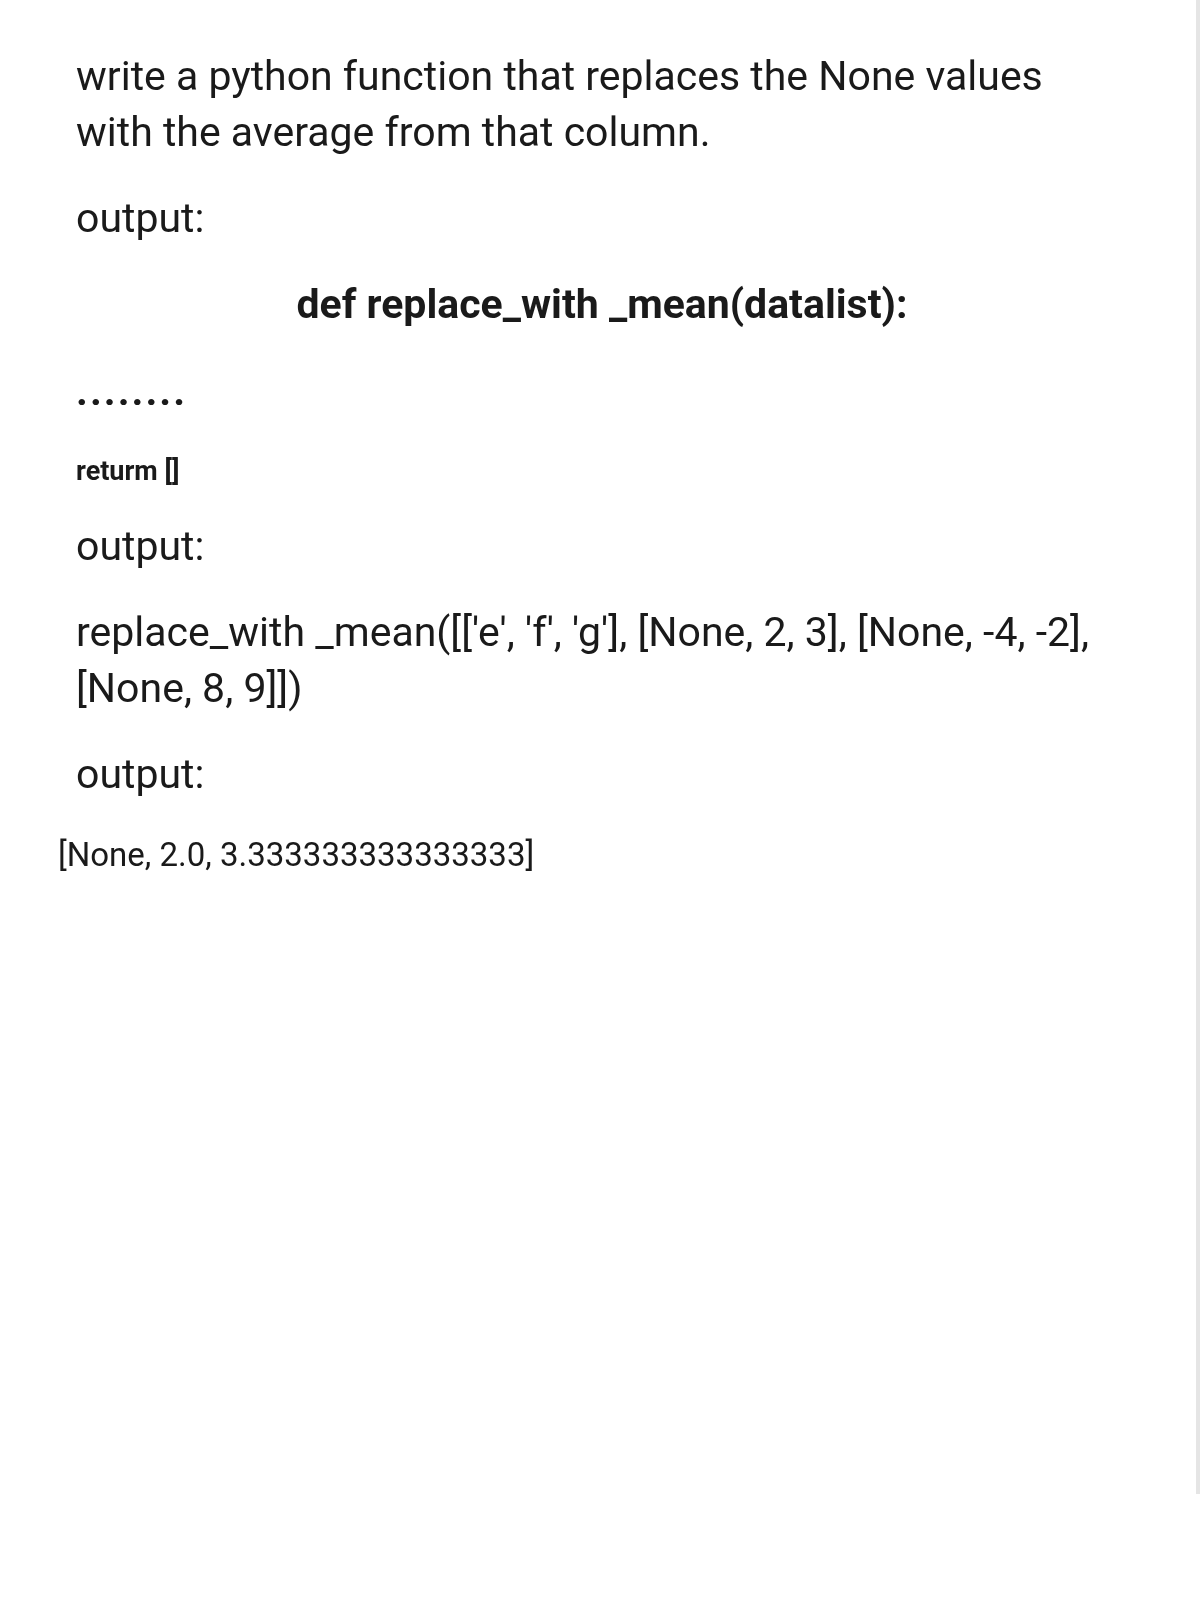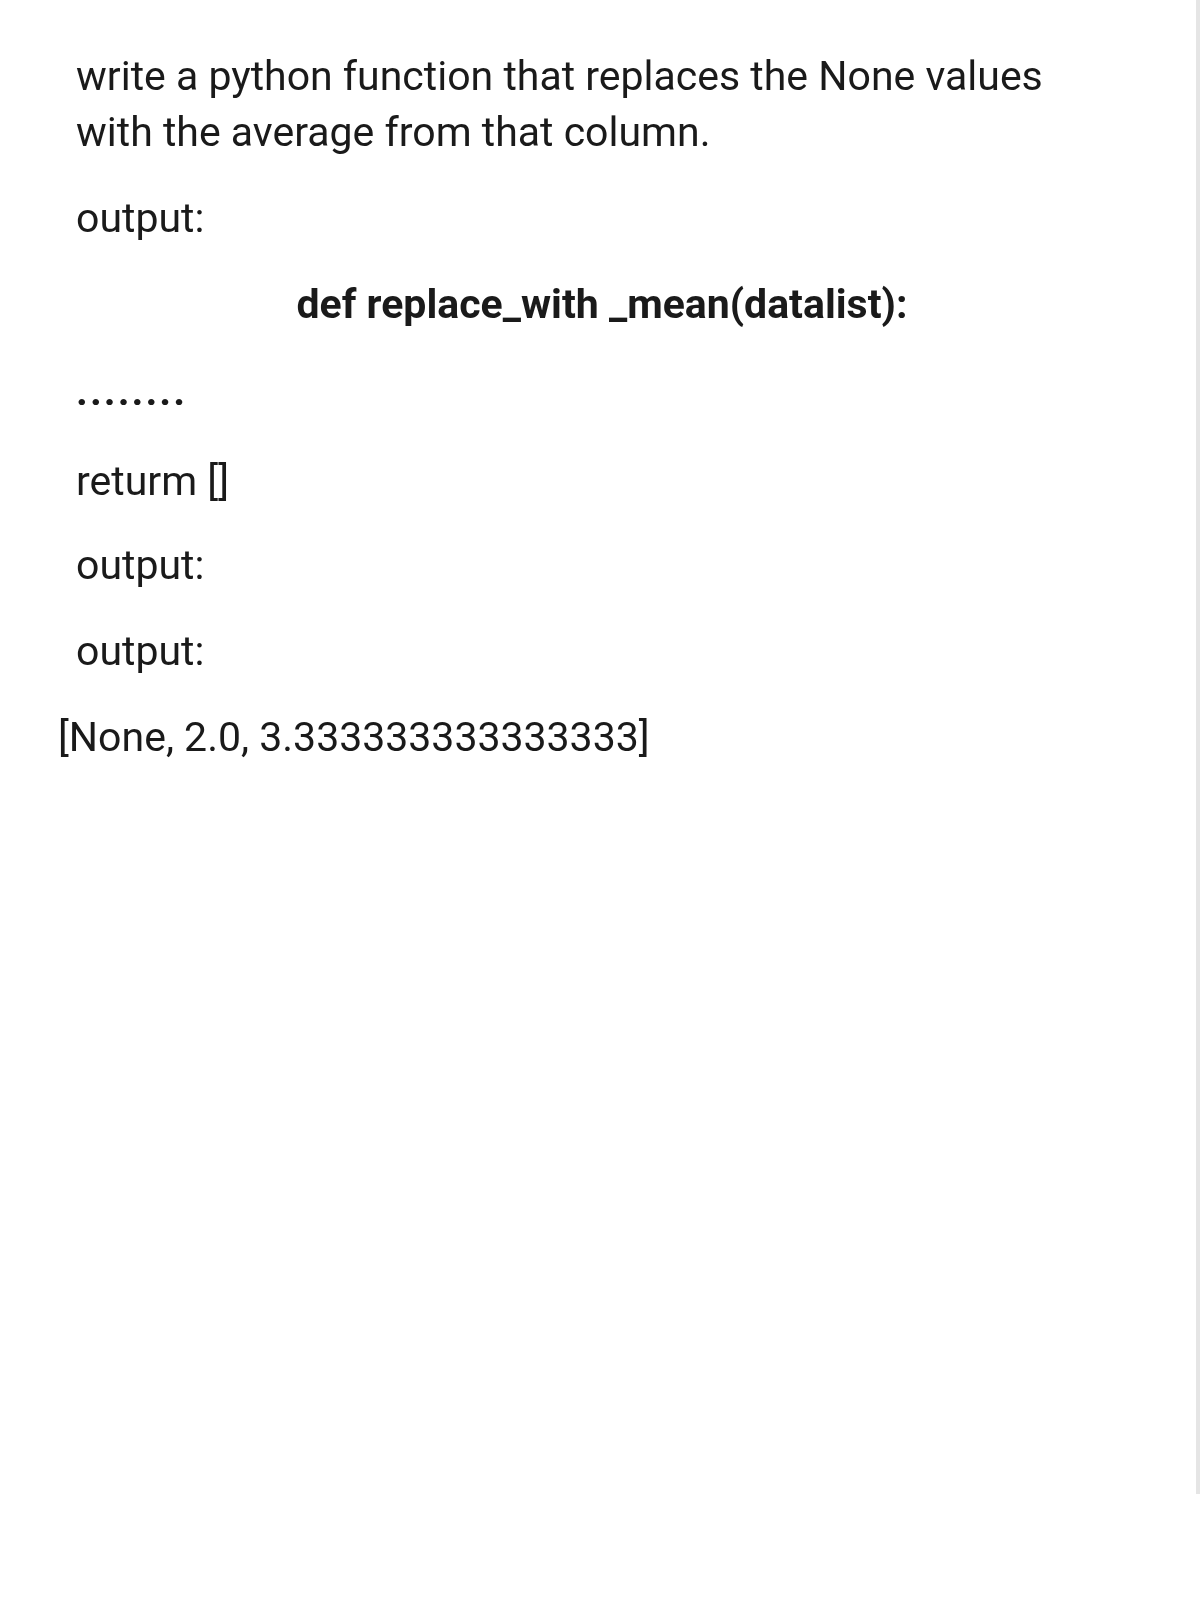--- a/index.html
+++ b/index.html
@@ -32,37 +32,38 @@
       text-align: center;
     }
     .dots {
       font-size: 41px;
       line-height: 1.37;
       margin-bottom: 34px;
       font-weight: 700;
       letter-spacing: 2px;
     }
     .ret {
-      font-size: 41px;
+      font-size: 27px;
       line-height: 1.37;
       margin-bottom: 28px;
-      font-weight: 400;
+      font-weight: 700;
     }
     .final {
-      font-size: 41px;
+      font-size: 33px;
       line-height: 1.37;
       margin-left: -18px;
       margin-top: 8px;
     }
   </style>
 </head>
 <body>
 
 <div class="page">
   <p class="para">write a python function that replaces the None values with the average from that column.</p>
   <p class="para">output:</p>
   <p class="para bold">def replace_with _mean(datalist):</p>
   <p class="dots">........</p>
   <p class="ret">returm []</p>
   <p class="para">output:</p>
+  <p class="para">replace_with _mean([['e', 'f', 'g'], [None, 2, 3], [None, -4, -2], [None, 8, 9]])</p>
   <p class="para">output:</p>
   <p class="para final">[None, 2.0, 3.333333333333333]</p>
 </div>
 
 </body></html>

